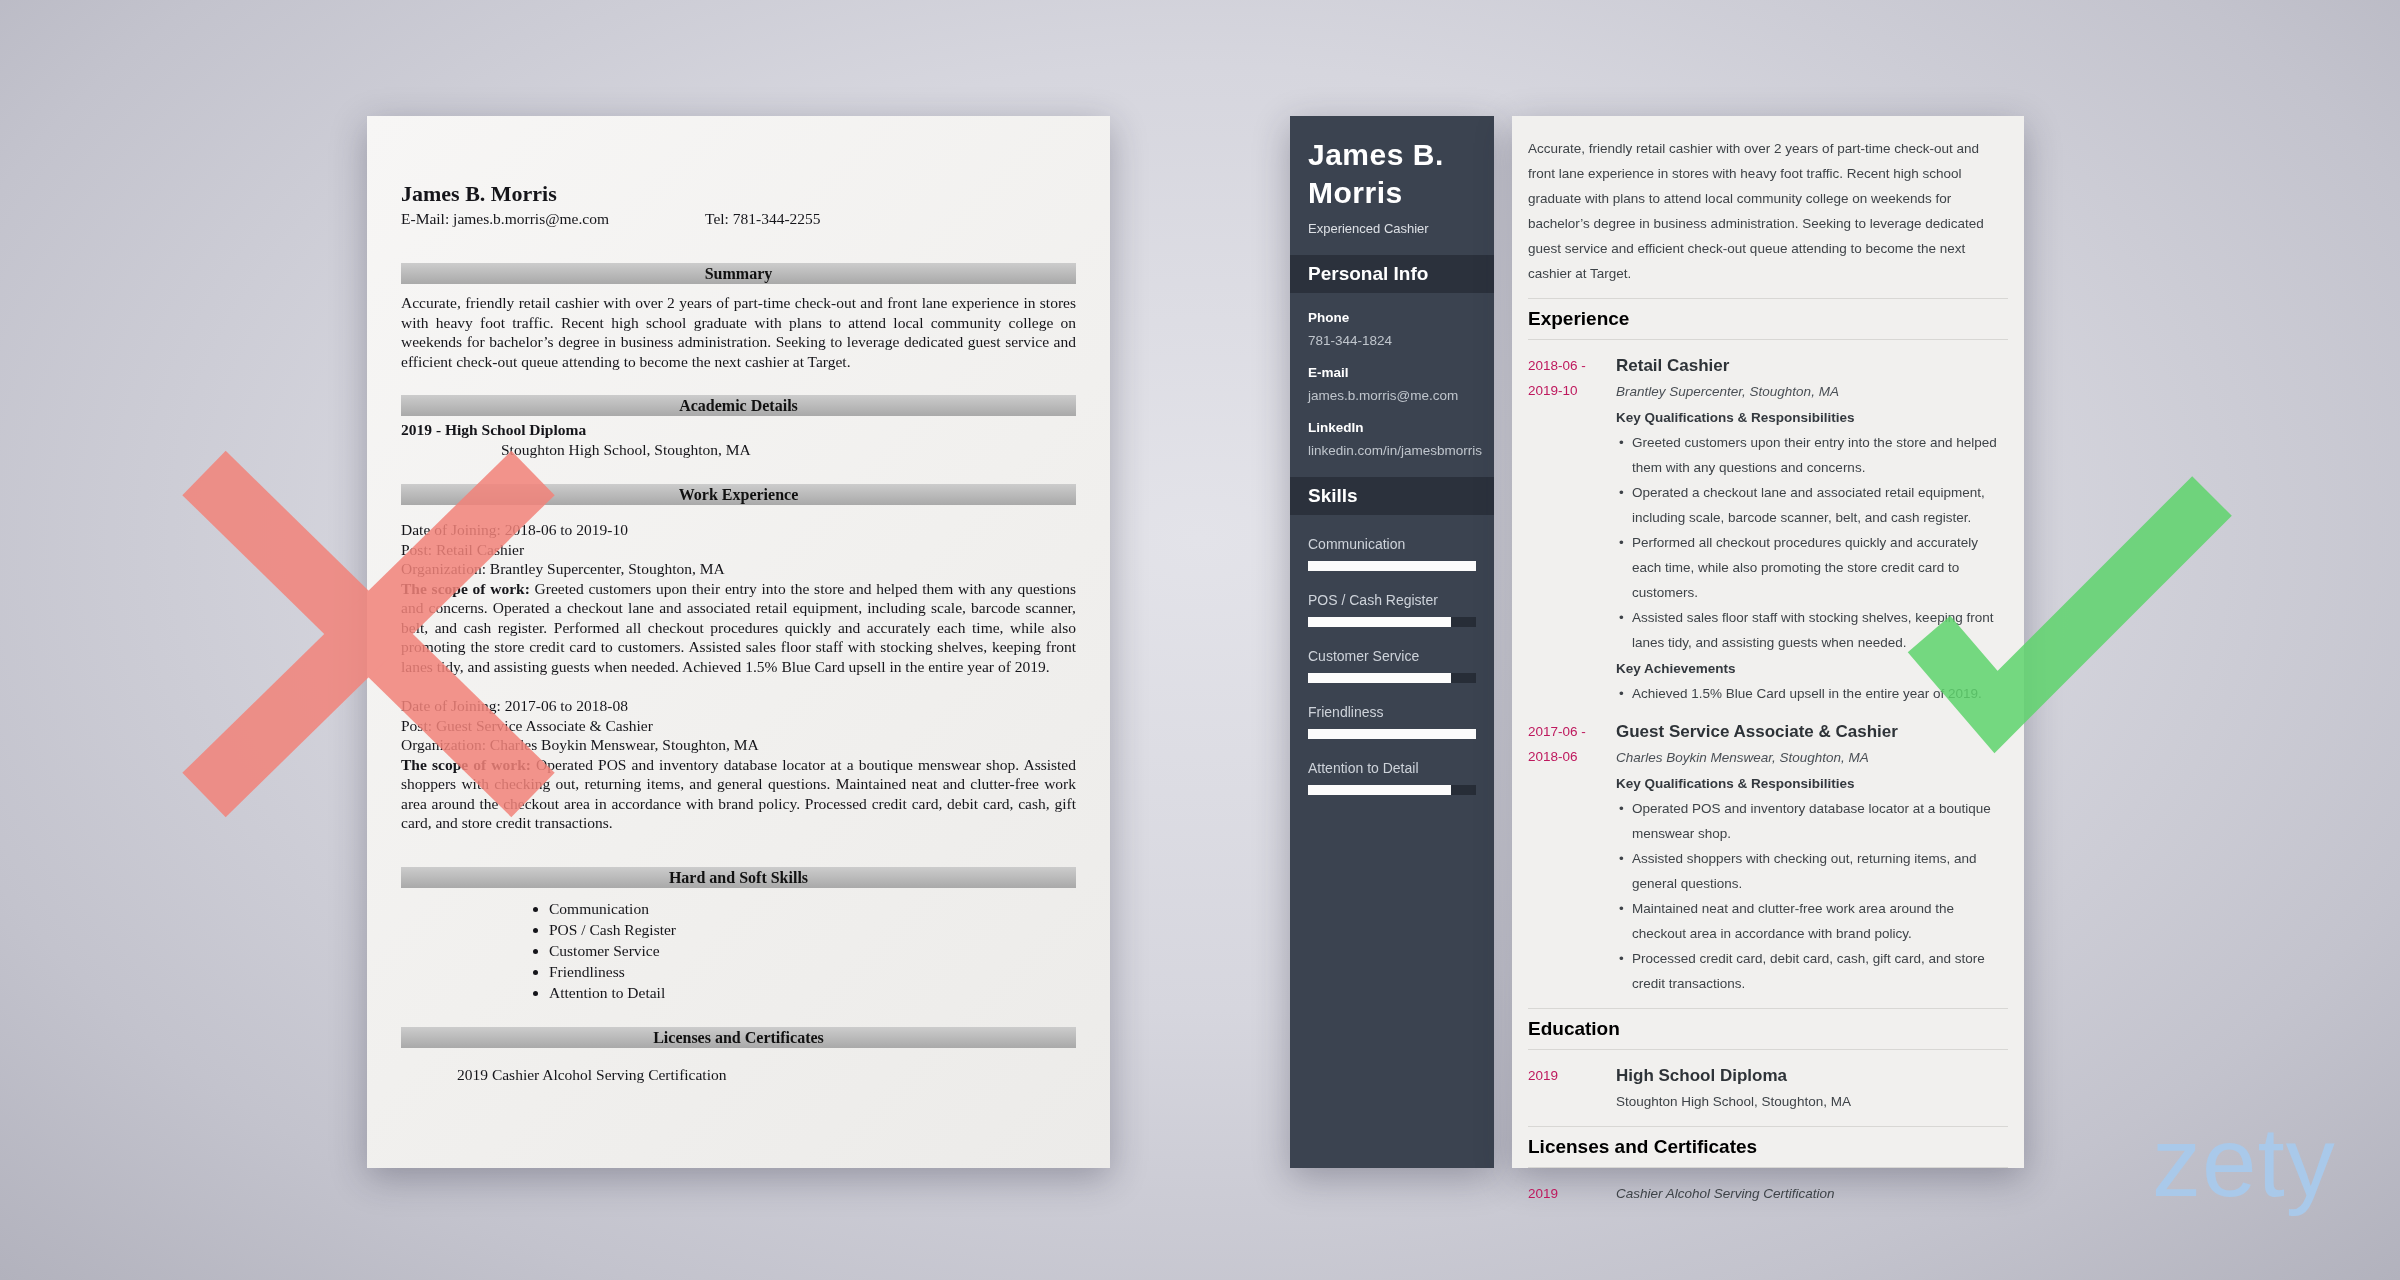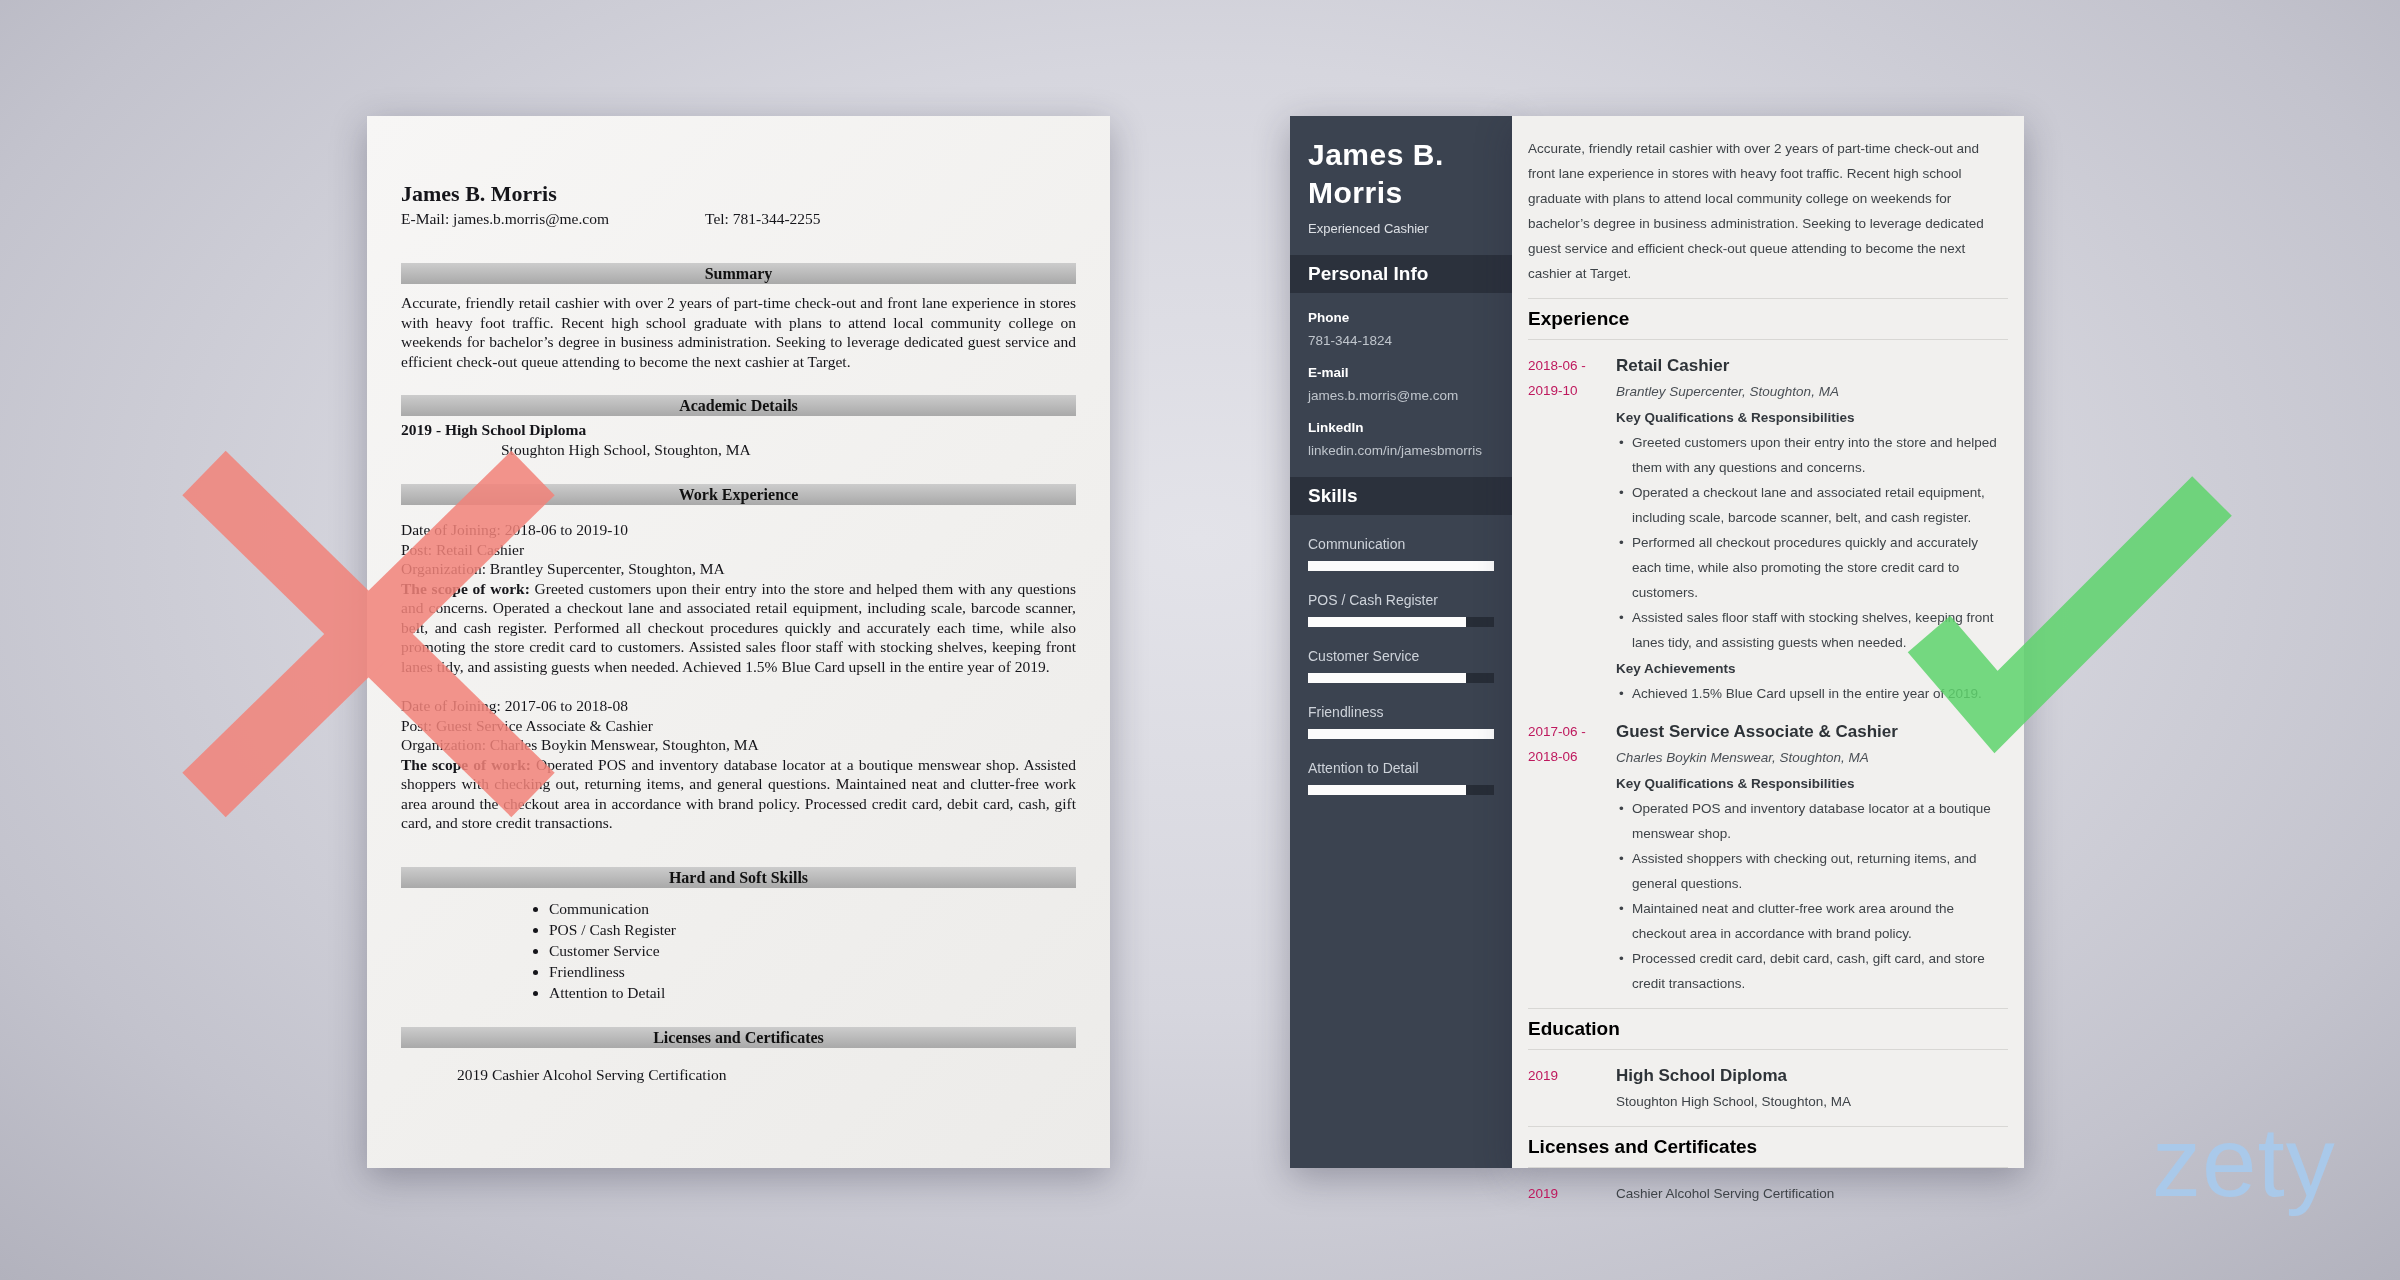--- a/index.html
+++ b/index.html
@@ -27,21 +27,21 @@
   .degree{margin-top:4px;font-size:15.5px;font-weight:bold;line-height:20px;}
   .school{font-size:15.5px;line-height:20px;margin-left:100px;}
   .job{margin-top:15px;font-size:15.5px;line-height:19.5px;}
   .job-line b{font-weight:normal;margin-top:24px;}
   .job-scope{margin:0;text-align:justify;}
   .bad-skills{margin:10px 0 0;padding-left:148px;font-size:15.5px;}
   .bad-skills li{line-height:21px;}
   .cert-line{margin-top:17px;margin-left:56px;font-size:15.5px;line-height:20px;}
   
   .good-sidebar{
-    left:1290px;width:222px;height:1052px;padding:20px 18px 0;
+    left:1290px;width:204px;height:1052px;padding:20px 18px 0;
     background:#3b4350;color:#fff;
   }
   .sb-name{font-size:30px;font-weight:bold;line-height:38px;letter-spacing:.5px;}
   .sb-sub{font-size:13px;color:#dde0e5;margin-top:9px;font-weight:normal;}
   .sb-band{margin:19px -18px 0;background:#2b313c;padding:8px 18px;font-size:19px;font-weight:bold;}
   .sb-label{margin-top:17px;font-size:13.5px;font-weight:bold;}
   .sb-value{margin-top:8px;font-size:13.5px;color:#c0c6cd;}
   .skill-label{margin-top:21px;font-size:14px;color:#ced3da;}
   .skill-track{margin-top:9px;height:10px;background:#272d37;}
   .skill-fill{height:100%;background:#fcfcfc;}
@@ -219,21 +219,21 @@
 
     <hr class="gm-divider">
     <div class="gm-heading">Licenses and Certificates</div>
     <hr class="gm-divider" style="margin-top:0;">
 
     <div class="gm-row">
       <div class="gm-dates">
         <span>2019</span>
       </div>
       <div class="gm-content">
-        <div style="line-height:25px;">Cashier Alcohol Serving Certification</div>
+        <div style="line-height:25px;font-style:italic;">Cashier Alcohol Serving Certification</div>
       </div>
     </div>
   </div>
 
   <svg class="marks" width="2400" height="1280" viewBox="0 0 2400 1280">
     <g opacity="0.85">
       <line x1="204" y1="473" x2="533" y2="795" stroke="#f2837a" stroke-width="62"></line>
       <line x1="533" y1="473" x2="204" y2="795" stroke="#f2837a" stroke-width="62"></line>
     </g>
     <g opacity="0.85">

